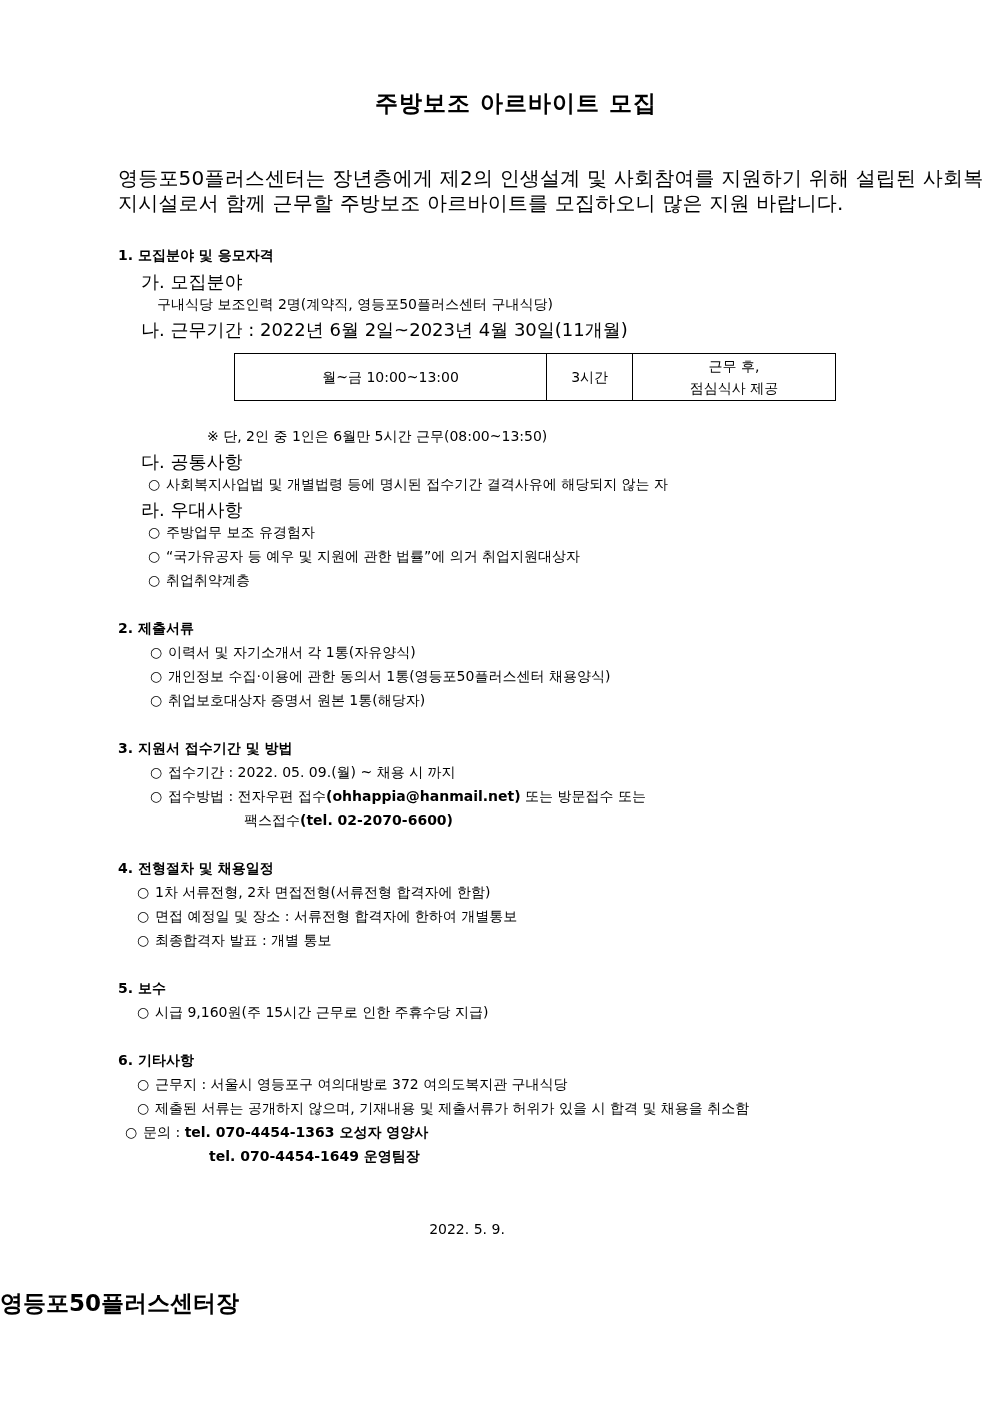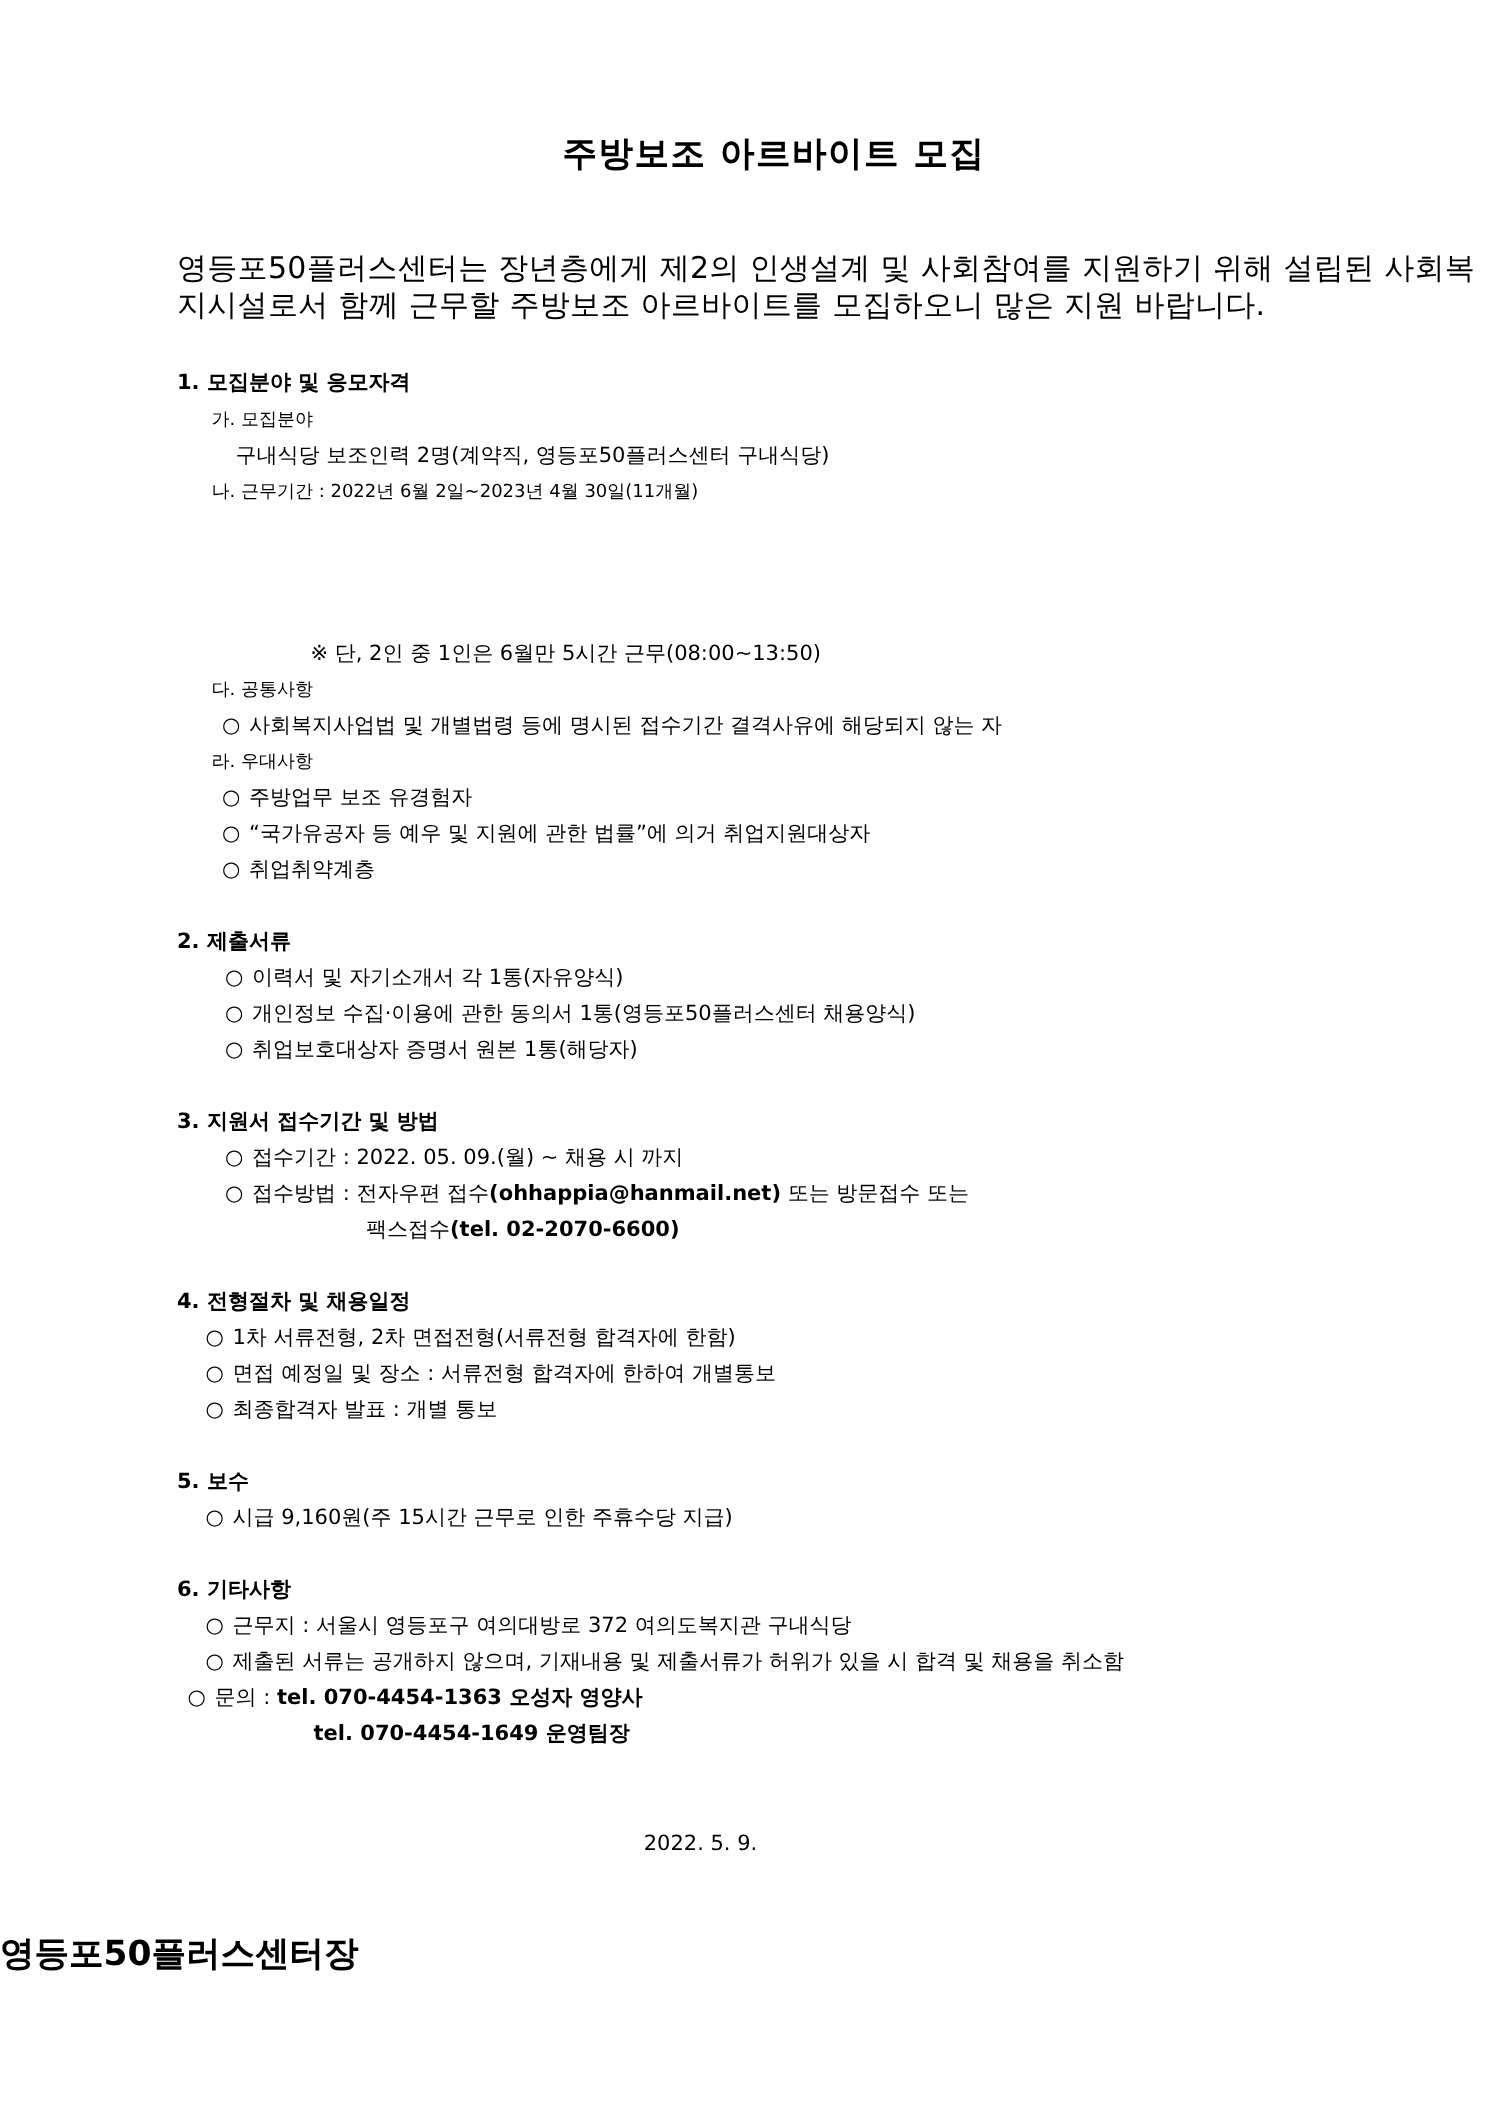--- a/index.html
+++ b/index.html
@@ -5,21 +5,21 @@
     html, body { margin: 0; padding: 0; background: #ffffff; }
     body {
       width: 992px; height: 1403px; position: relative; overflow: hidden;
       font-family: "DejaVu Sans", "Liberation Sans", sans-serif;
       color: #000; font-size: 14px;
     }
     .abs { position: absolute; white-space: nowrap; line-height: 1; }
     .title { left: 0; width: 992px; text-align: center; top: 92px; font-size: 23px; font-weight: bold; letter-spacing: 1px; padding-left: 20px; }
     .intro { left: 118px; font-size: 20px; letter-spacing: 0.2px; }
     .sec { left: 118px; font-weight: bold; font-size: 14px; }
-    .sub { left: 141px; font-size: 12px; }
+    .sub { left: 141px; font-size: 18px; }
     .t { font-size: 14px; }
     .bullet { display: inline-block; width: 18px; }
     b { font-weight: bold; }
     table.sched {
       position: absolute; left: 234px; top: 353px; width: 602px;
       border-collapse: collapse; font-size: 14px;
     }
     table.sched td, table.sched th {
       border: 1px solid #000; text-align: center; font-weight: normal; padding: 0;
     }
@@ -36,20 +36,28 @@
 <div class="abs intro" style="top:168px">영등포50플러스센터는 장년층에게 제2의 인생설계 및 사회참여를 지원하기 위해  설립된 사회복</div>
 <div class="abs intro" style="top:193px">지시설로서 함께 근무할 주방보조 아르바이트를 모집하오니 많은 지원 바랍니다.</div>
 
 <div class="abs sec" style="top:248px">1. 모집분야 및 응모자격</div>
 <div class="abs sub" style="top:273px">가. 모집분야</div>
 <div class="abs t" style="left:157px;top:297px">구내식당 보조인력 2명(계약직, 영등포50플러스센터 구내식당)</div>
 <div class="abs sub" style="top:321px">나. 근무기간 :  2022년 6월 2일~2023년 4월 30일(11개월)</div>
 
 <table class="sched">
   <tbody>
+  <tr>
+    <td>월~금 10:00~13:00</td>
+    <td>3시간</td>
+    <td>
+      <div>근무 후,</div>
+      <div>점심식사 제공</div>
+    </td>
+  </tr>
 </tbody>
   </table>
 
 <div class="abs t" style="left:207px;top:429px">※ 단, 2인 중 1인은 6월만 5시간 근무(08:00~13:50)</div>
 <div class="abs sub" style="top:453px">다. 공통사항</div>
 <div class="abs t" style="left:148px;top:477px"><span class="bullet">○</span><span>사회복지사업법 및 개별법령 등에 명시된 접수기간 결격사유에 해당되지 않는 자</span></div>
 <div class="abs sub" style="top:501px">라. 우대사항</div>
 <div class="abs t" style="left:148px;top:525px"><span class="bullet">○</span><span>주방업무 보조 유경험자</span></div>
 <div class="abs t" style="left:148px;top:549px"><span class="bullet">○</span><span>“국가유공자 등 예우 및 지원에 관한 법률”에 의거 취업지원대상자</span></div>
 <div class="abs t" style="left:148px;top:573px"><span class="bullet">○</span><span>취업취약계층</span></div>

